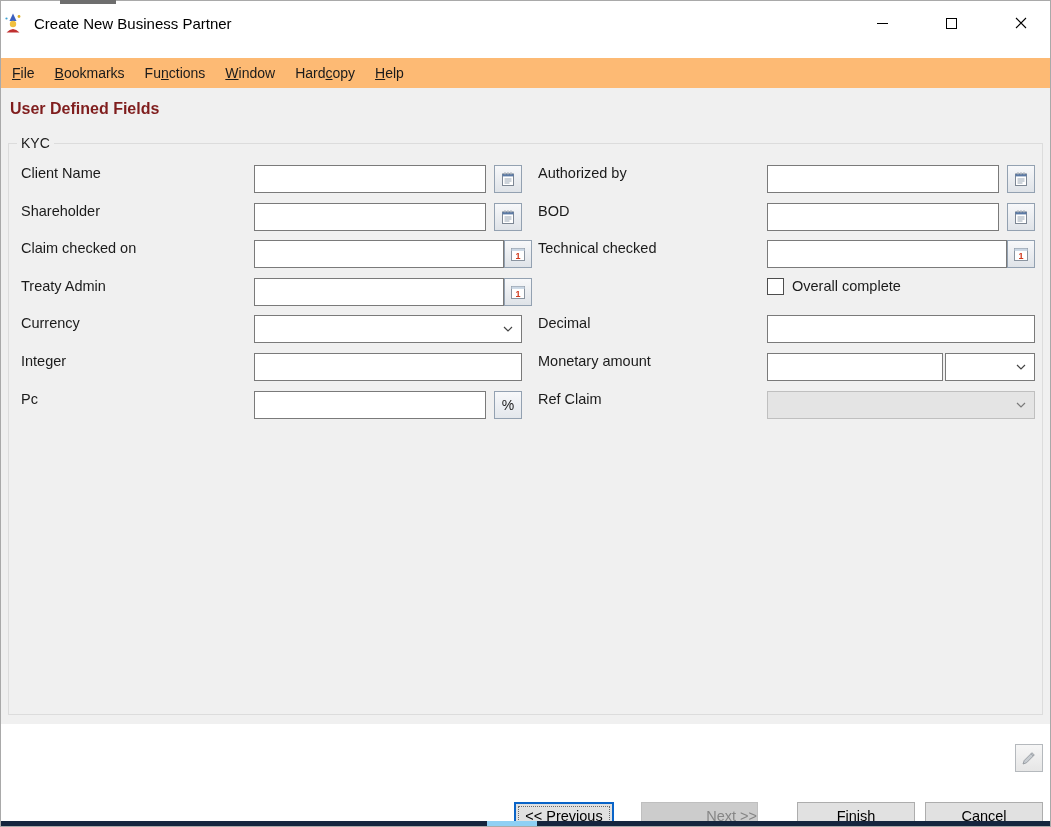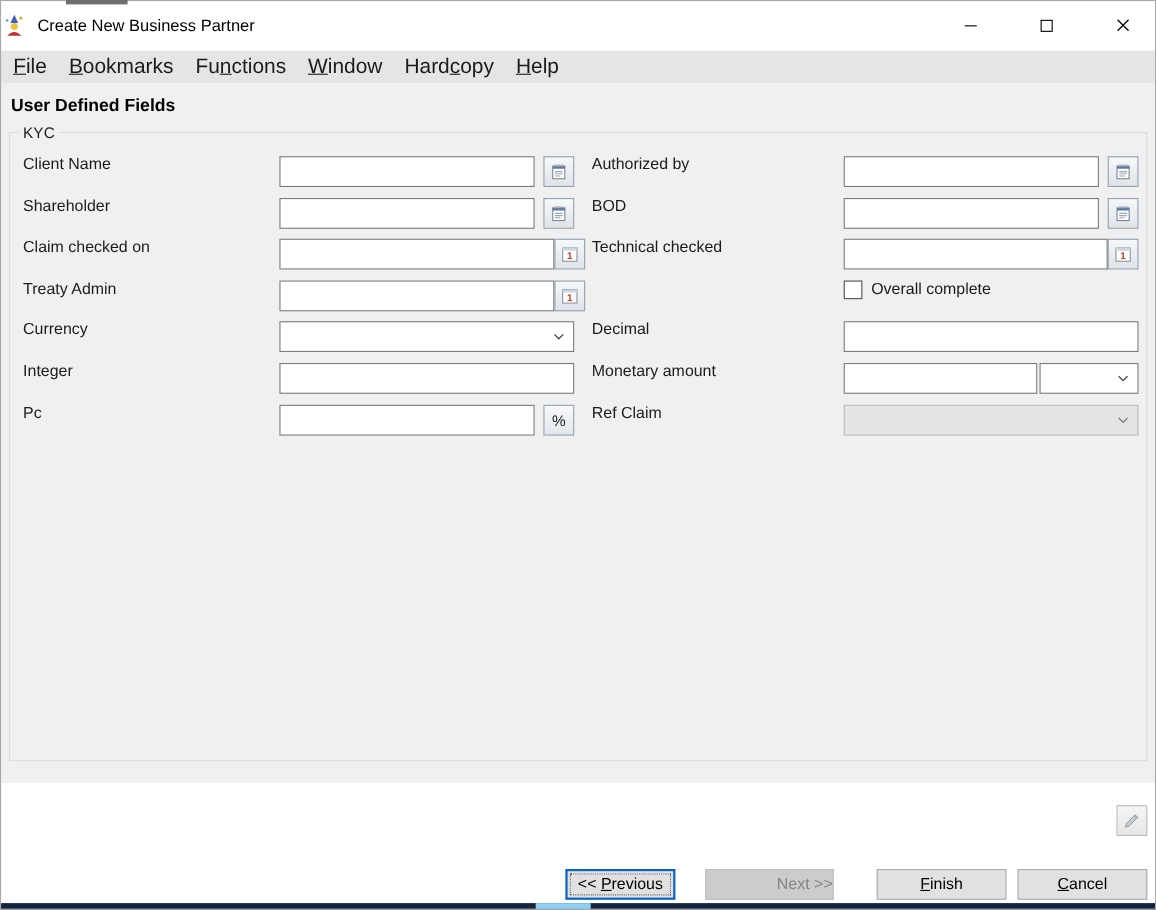--- a/index.html
+++ b/index.html
@@ -15,28 +15,28 @@
   .titlebar { height:46px; display:flex; align-items:center; background:#fff; padding-left:2px; }
   .app-icon { width:22px; height:22px; margin-right:10px; flex:0 0 auto; }
   .title-text { font-size:15px; color:#000; }
   .caption { margin-left:auto; display:flex; align-items:stretch; height:100%; padding-right:8px; }
   .cap-btn { width:45px; height:100%; display:flex; align-items:center; justify-content:center;
              background:transparent; border:none; margin-left:24px; cursor:default; }
   .min-glyph { width:11px; height:1px; background:#000; display:block; }
   .max-glyph { width:11px; height:11px; border:1px solid #000; display:block; }
 
   
-  .menubar { height:30px; display:flex; align-items:center; background:#e5e5e5; padding-left:2px; font-size:19px; }
+  .menubar { height:30px; display:flex; align-items:center; background:#fdba74; padding-left:2px; font-size:14px;margin-top:12px; }
   .menu-item { padding:5px 10px; white-space:pre; }
   .u { text-decoration:underline; }
 
   
   .content { height:636px; background:#f0f0f0; }
-  .page-title { font-size:16px; font-weight:bold; color:#000000; padding:12px 0 4px 10px; line-height:18px; }
-  fieldset.group { margin:2px 8px 0 8px; border:1px solid #dcdcdc; height:580px; }
+  .page-title { font-size:16px; font-weight:bold; color:#7f1d1d; padding:12px 0 4px 10px; line-height:18px; }
+  fieldset.group { margin:13px 8px 0 8px; border:1px solid #dcdcdc; height:580px; }
   fieldset.group legend { margin-left:8px; padding:0 4px; font-size:14px; color:#1b1b1b; }
   .rows { padding-top:14px; }
   .row { display:flex; align-items:flex-start; height:37.6px; padding-left:12px; }
   .lbl-l { width:233px; flex:0 0 auto; }
   .ctl-l { width:268px; flex:0 0 auto; display:flex; align-items:center; }
   .spacer { width:16px; flex:0 0 auto; }
   .lbl-r { width:229px; flex:0 0 auto; }
   .ctl-r { width:268px; flex:0 0 auto; display:flex; align-items:center; }
   .ctl-l > *, .ctl-r > * { flex:0 0 auto; }
 

